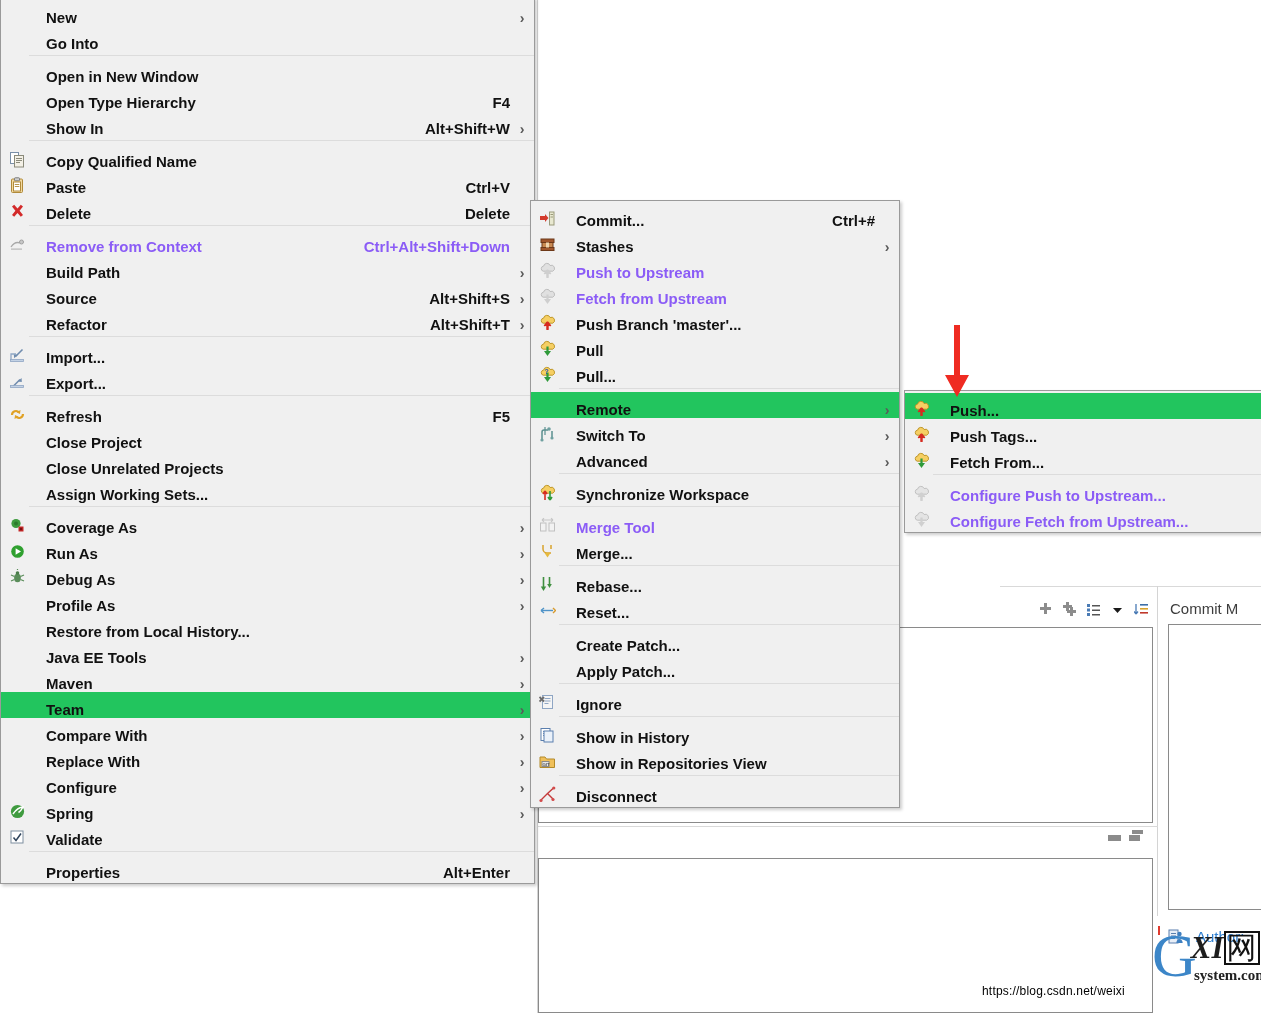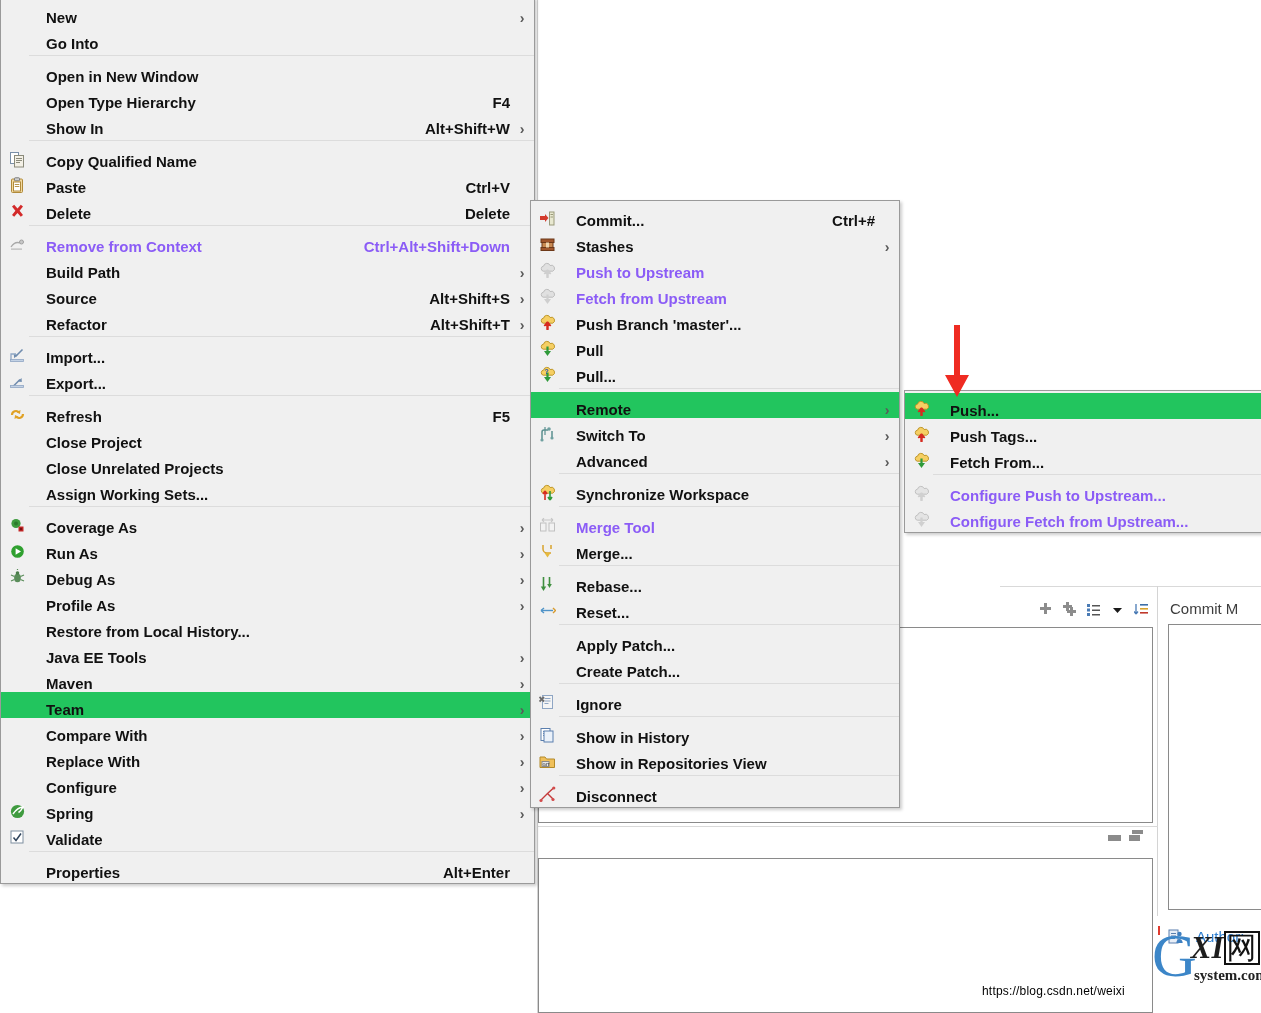--- a/index.html
+++ b/index.html
@@ -670,27 +670,27 @@
             <path d="M14 6 L16.5 8.5 L14 11" stroke="#d89a2c" stroke-width="1.4" fill="none"></path>
           </svg>
         </span>
         <span class="mlabel">Reset...</span>
         <span class="mspacer"></span>
         <span class="marrow"></span>
       </div>
       <div class="sep"></div>
       <div class="menu-row">
         <span class="m-icon"></span>
+        <span class="mlabel">Create Patch...</span>
+        <span class="mspacer"></span>
+        <span class="marrow"></span>
+      </div>
+      <div class="menu-row">
+        <span class="m-icon"></span>
         <span class="mlabel">Apply Patch...</span>
-        <span class="mspacer"></span>
-        <span class="marrow"></span>
-      </div>
-      <div class="menu-row">
-        <span class="m-icon"></span>
-        <span class="mlabel">Create Patch...</span>
         <span class="mspacer"></span>
         <span class="marrow"></span>
       </div>
       <div class="sep"></div>
       <div class="menu-row">
         <span class="m-icon">
           <svg class="ic" width="17" height="17" viewBox="0 0 17 17">
             <rect x="3.5" y="1.5" width="10" height="13" fill="#f5f5f5" stroke="#8fa6c4"></rect>
             <rect x="5.5" y="4" width="6" height="1" fill="#8fa6c4"></rect>
             <rect x="5.5" y="6.5" width="6" height="1" fill="#8fa6c4"></rect>

